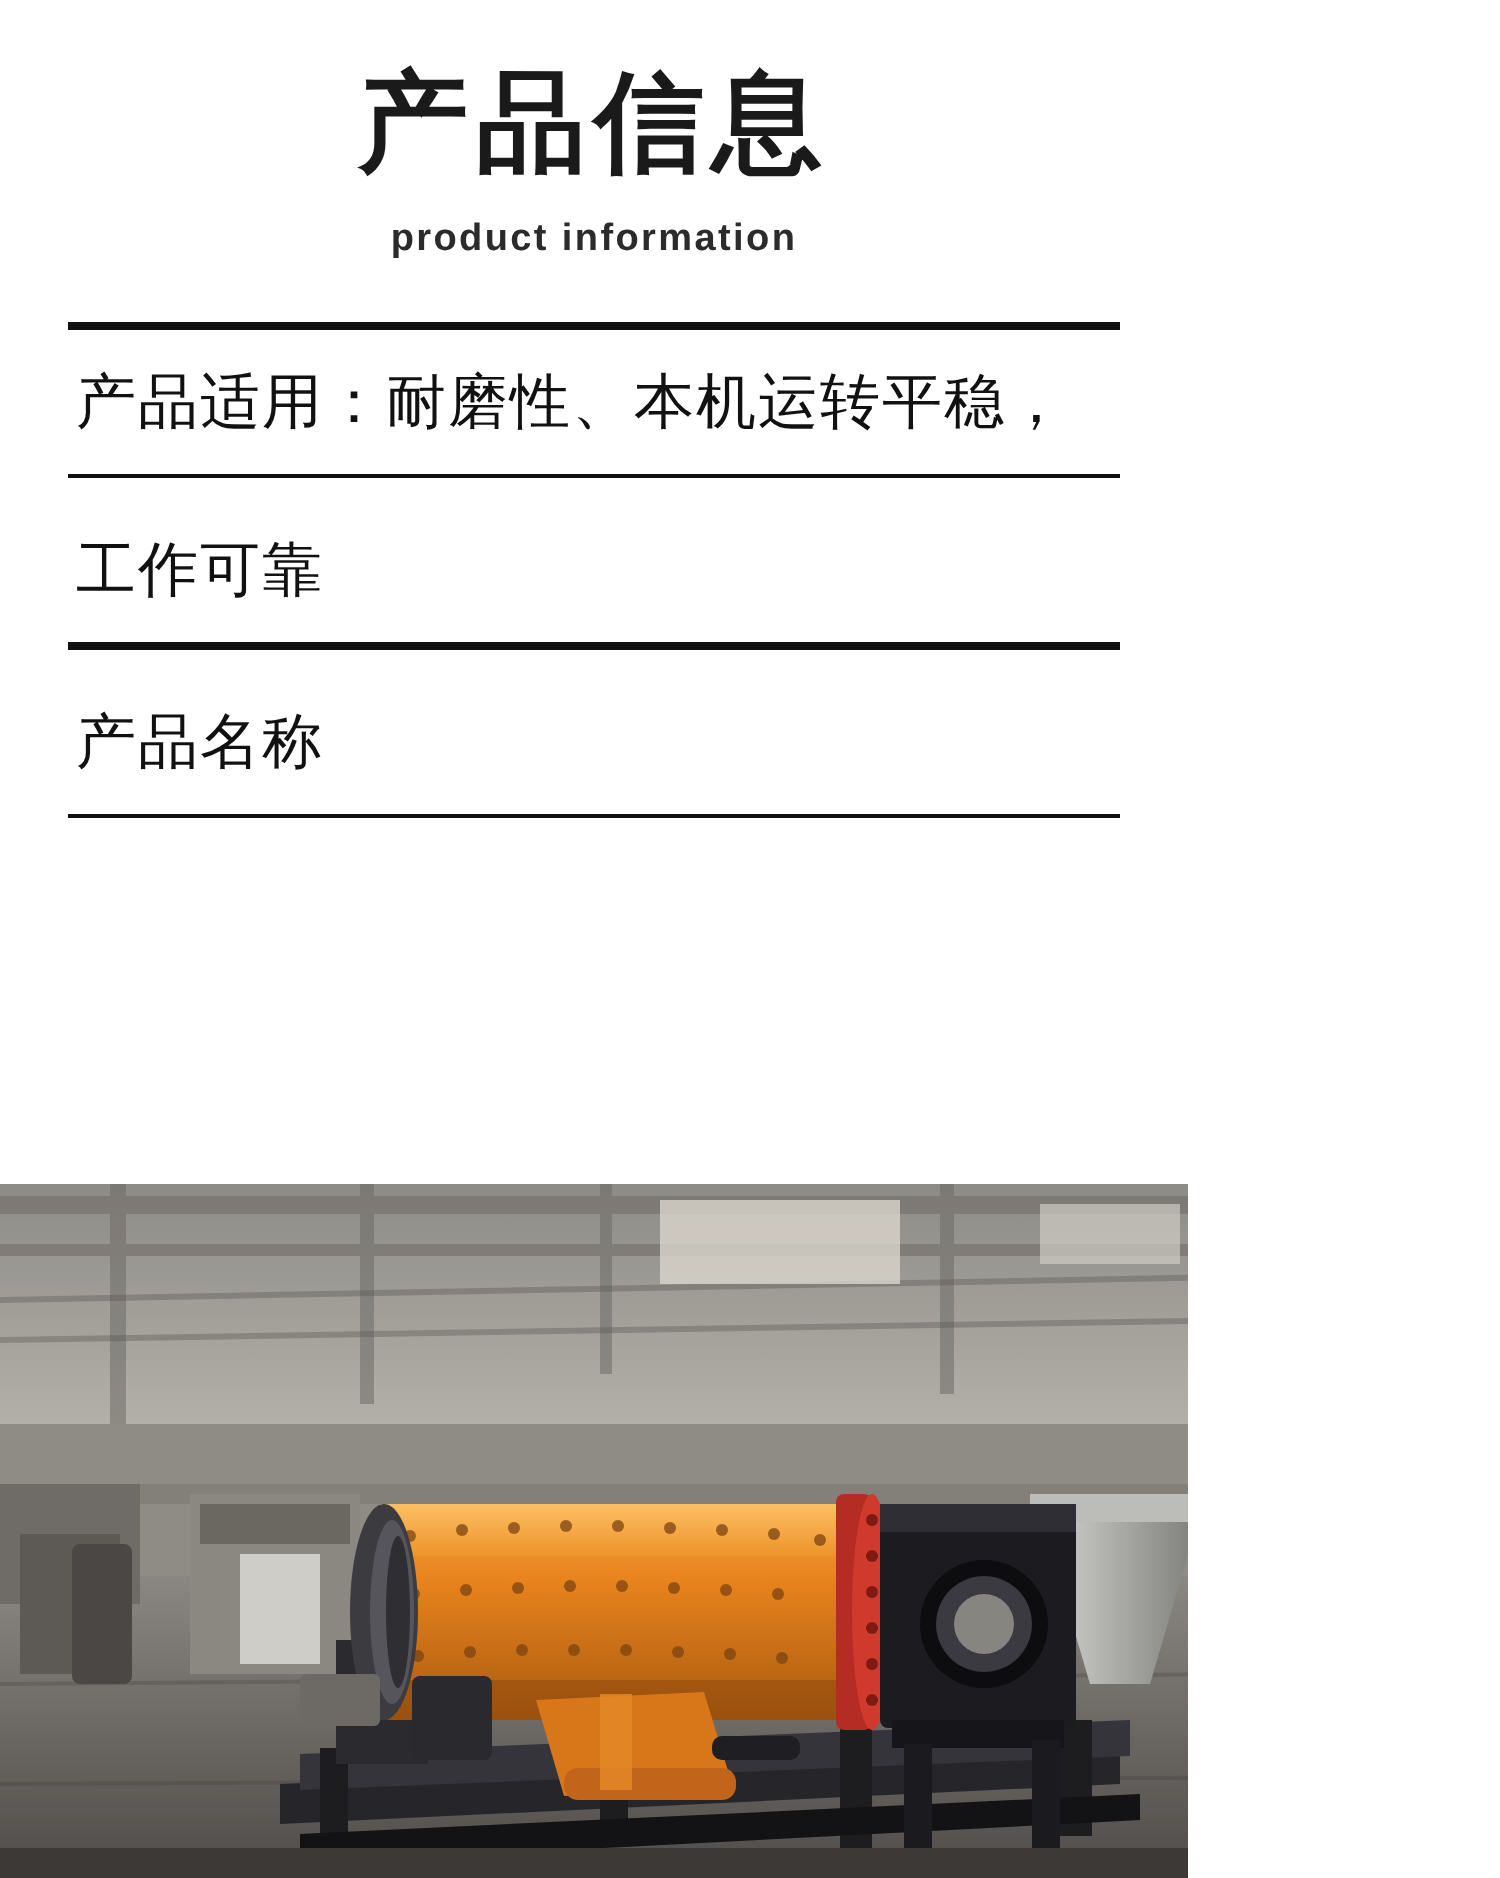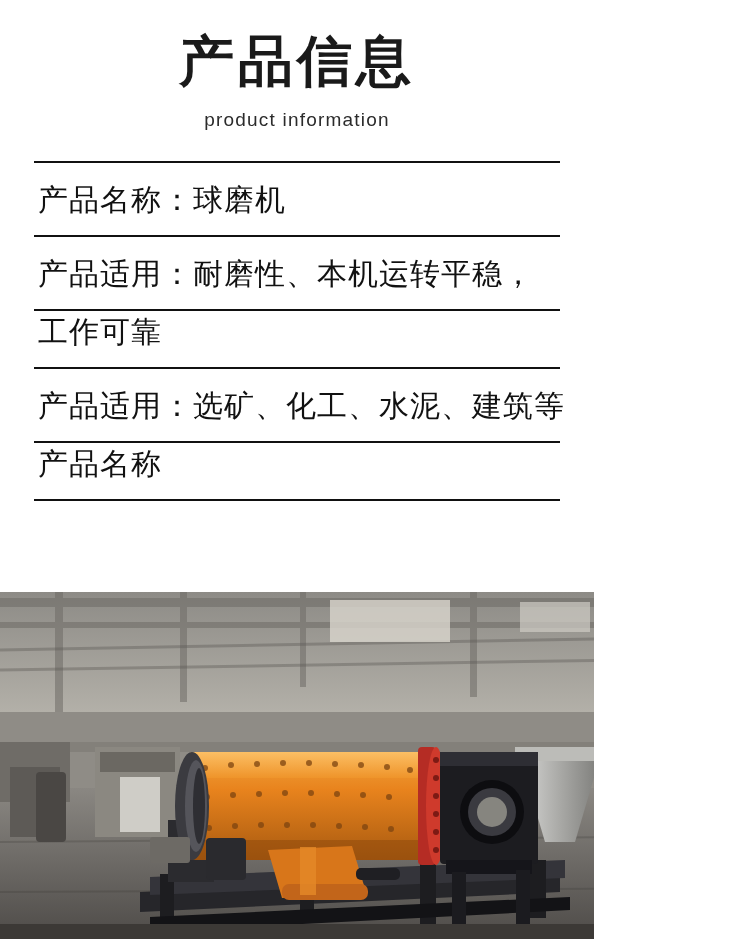--- a/index.html
+++ b/index.html
@@ -26,21 +26,21 @@
     font-size: 55px;
     font-weight: bold;
     letter-spacing: 4px;
     color: #1a1a1a;
     line-height: 1.15;
     font-family: "DejaVu Sans", "Liberation Sans", sans-serif;
   }
   .title-en {
     margin-top: 16px;
     font-size: 19px;
-    font-weight: normal;
+    font-weight: bold;
     letter-spacing: 1.2px;
     color: #2b2b2b;
     font-family: "Liberation Sans", sans-serif;
   }
 
   
   .spec-list {
     margin: 30px 0 0 0;
     padding: 0 0px;
   }
@@ -56,21 +56,21 @@
   .spec-text {
     font-size: 30px;
     color: #111;
     line-height: 1;
     padding: 22px 0 20px 4px;
     letter-spacing: 1px;
     font-family: "DejaVu Sans", "Liberation Sans", sans-serif;
     white-space: nowrap;
   }
   .spec-text.cont {
-    padding-top: 6px;
+    padding-top: 32px;
     padding-bottom: 20px;
   }
 
   
   .photo {
     position: absolute;
     left: 0;
     top: 592px;
     width: 750px;
     height: 347px;
@@ -86,33 +86,31 @@
 
   <div class="header">
     <div class="title-cn">产品信息</div>
     <div class="title-en">product information</div>
   </div>
 
   <div class="spec-list">
 
     <div class="spec-row">
       <div class="rule"></div>
-      <div class="spec-text">产品名称：球磨机</div>
     </div>
 
     <div class="spec-row">
       <div class="rule"></div>
       <div class="spec-text">产品适用：耐磨性、本机运转平稳，</div>
       <div class="rule"></div>
       <div class="spec-text cont">工作可靠</div>
     </div>
 
     <div class="spec-row">
       <div class="rule"></div>
-      <div class="spec-text">产品适用：选矿、化工、水泥、建筑等</div>
       <div class="rule"></div>
       <div class="spec-text cont">产品名称</div>
       <div class="rule"></div>
     </div>
 
   </div>
 
   <div class="photo">
     <svg width="750" height="347" viewBox="0 0 750 347" xmlns="http://www.w3.org/2000/svg">
       <defs>

